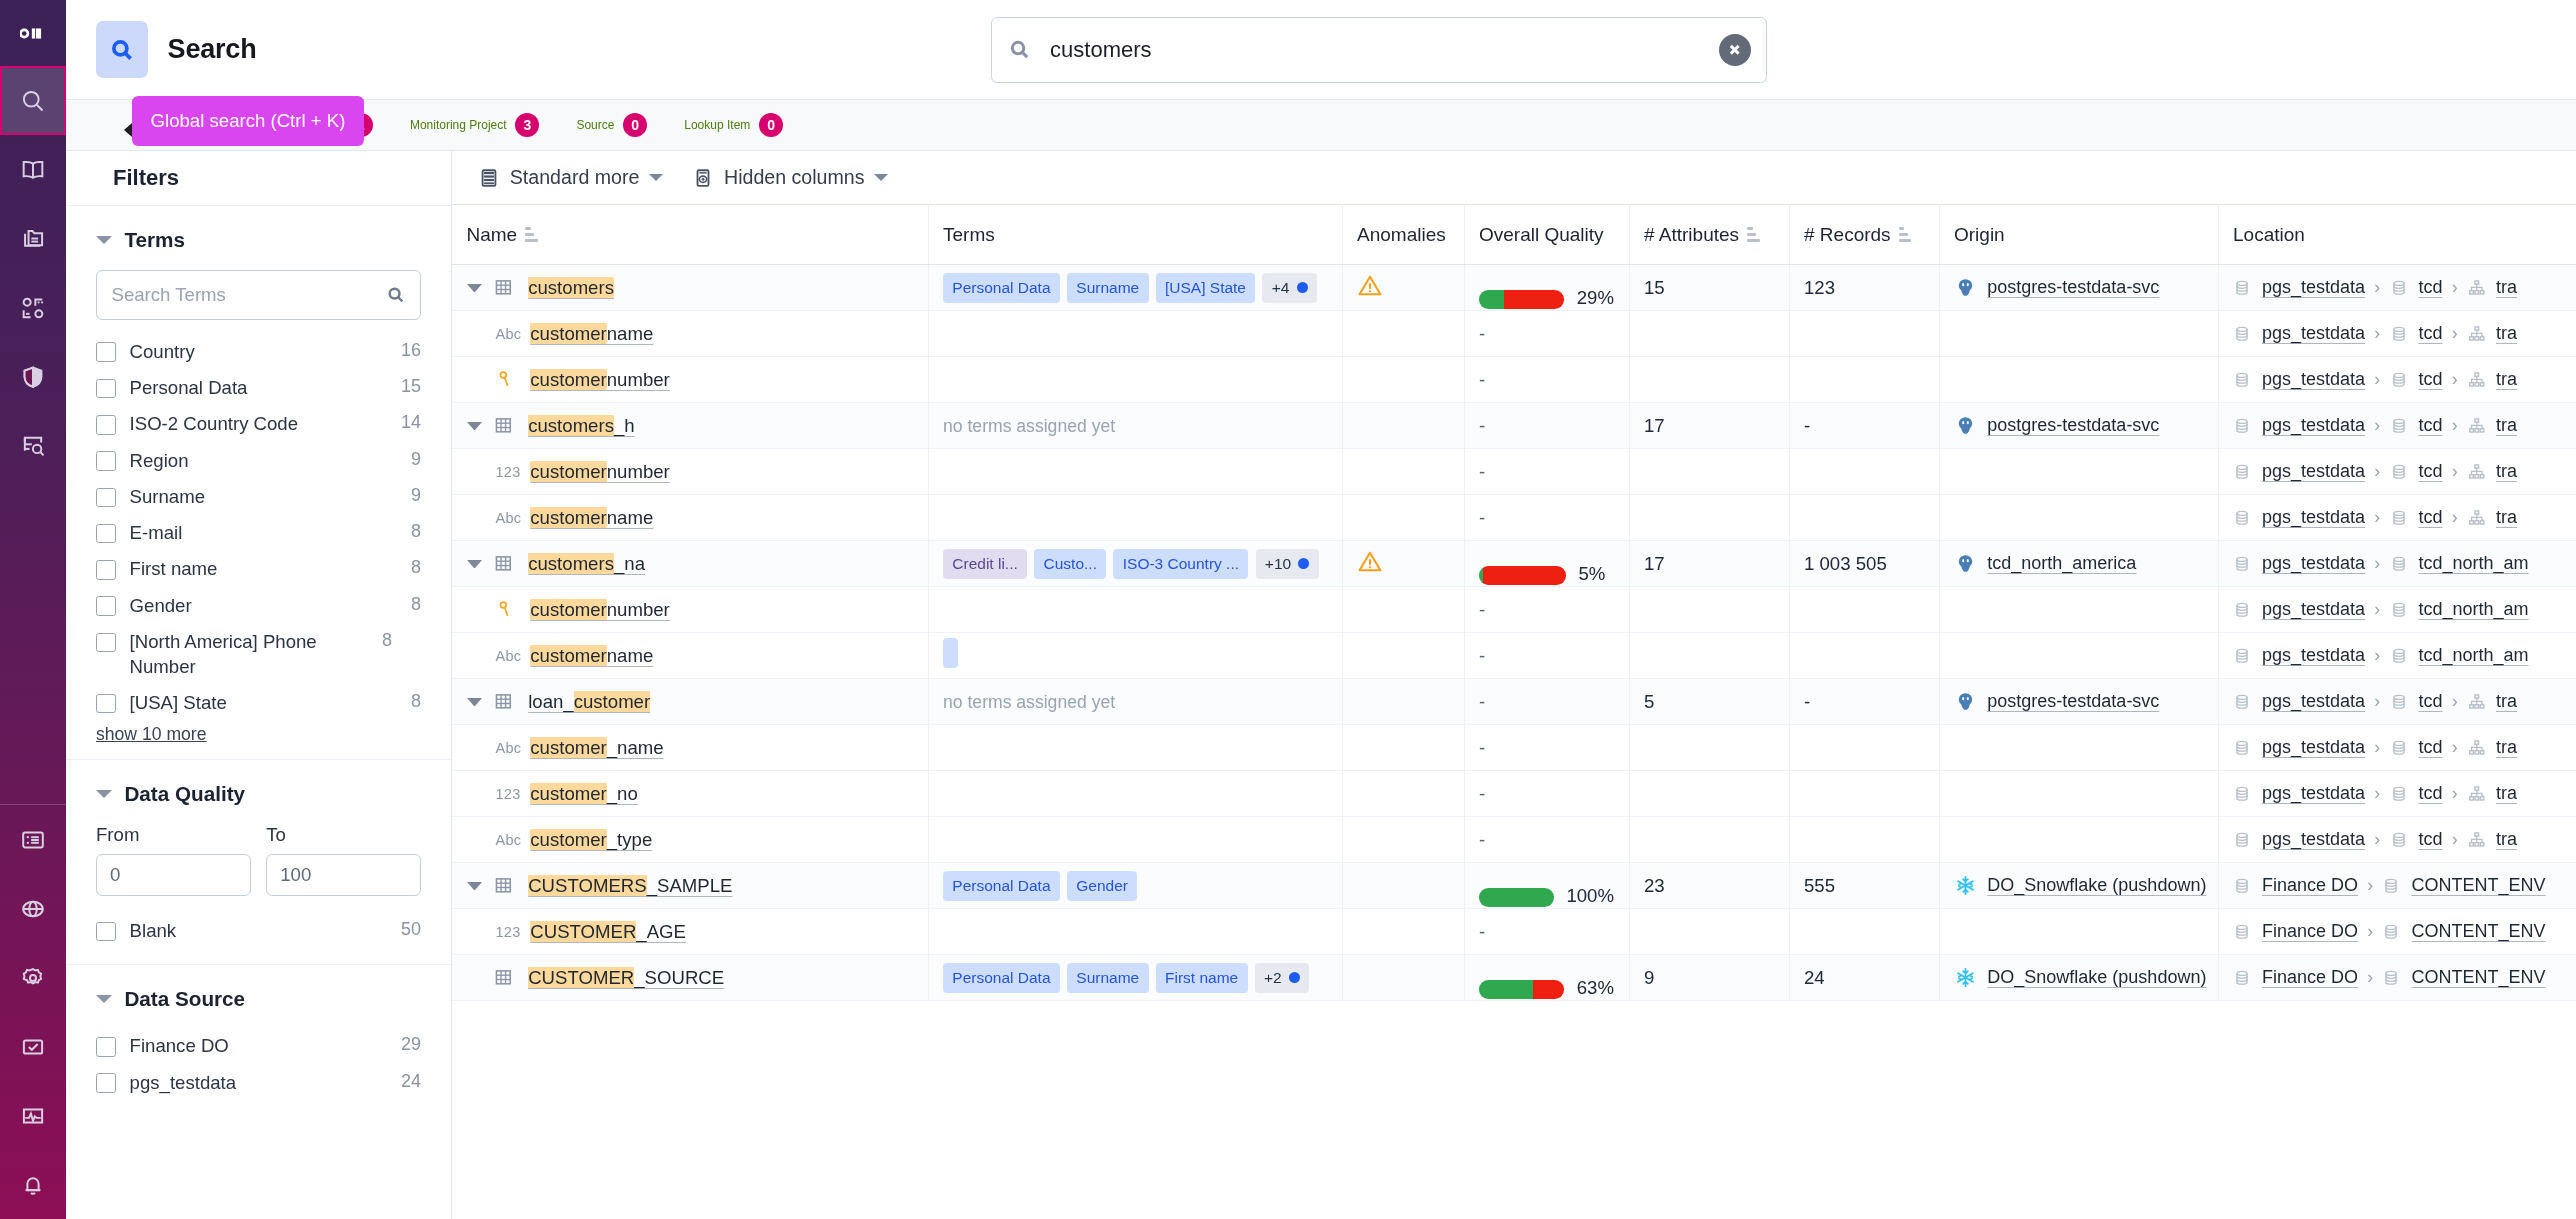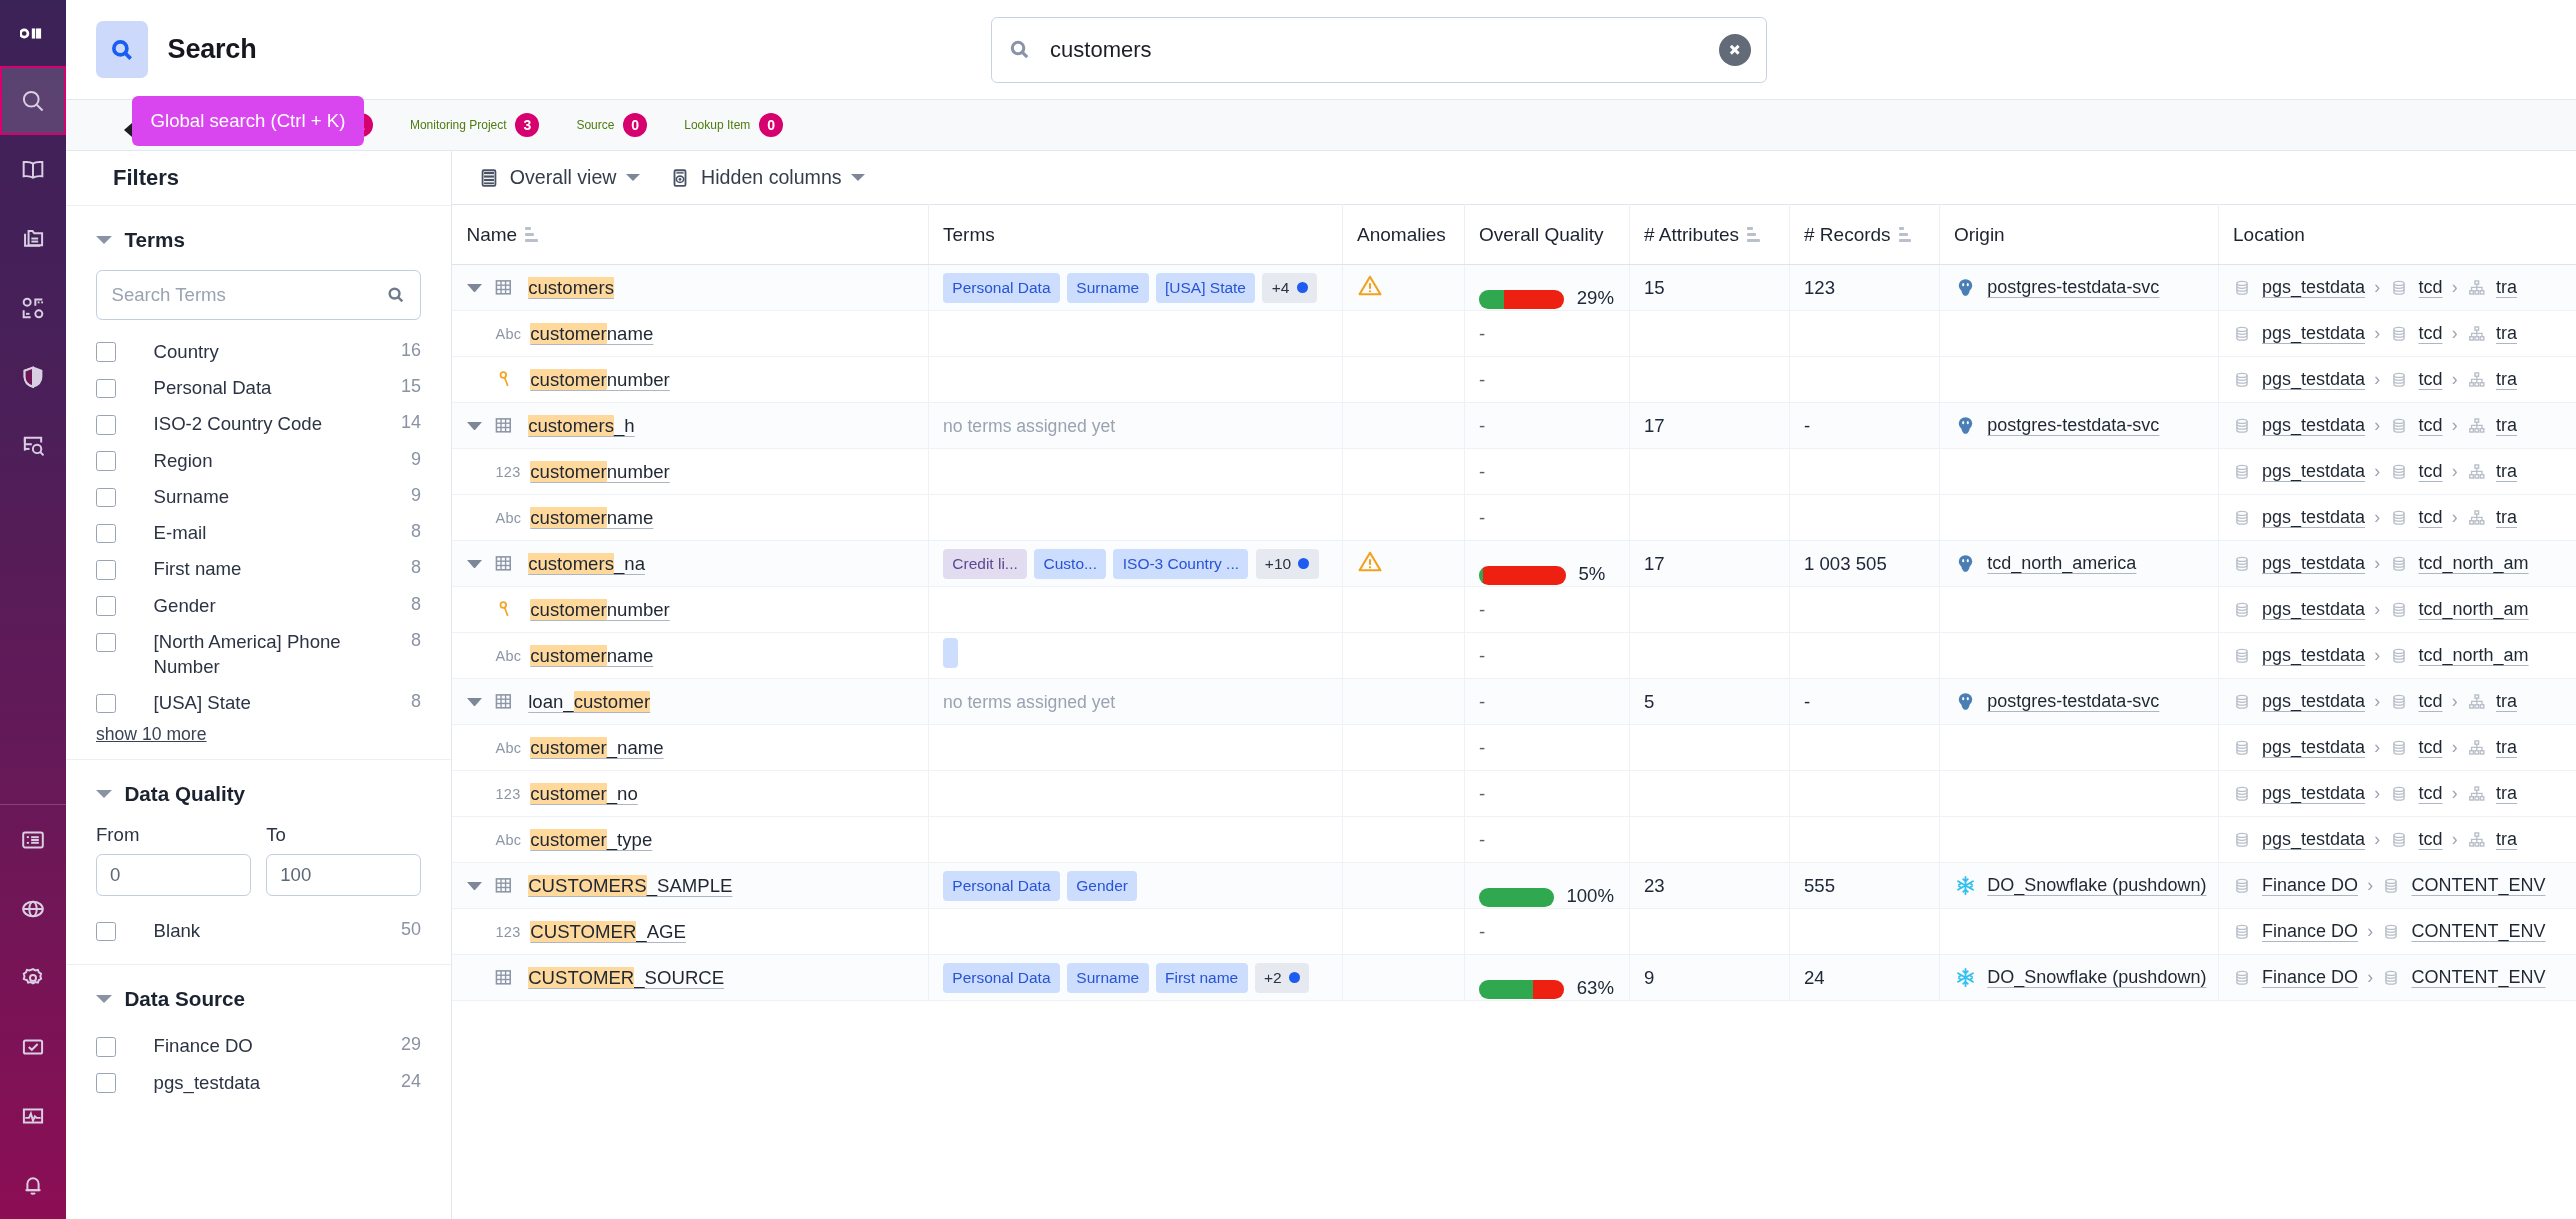--- a/index.html
+++ b/index.html
@@ -110,21 +110,21 @@
   .fgroup-title { display: flex; align-items: center; margin-bottom: 17.6px; cursor: pointer; }
   .caret { width: 0; height: 0; border-left: 8.3px solid transparent; border-right: 8.3px solid transparent;
            border-top: 8.8px solid #8a93a3; margin-right: 12.4px; }
   .fgroup-title span { font-size: 20.7px; font-weight: bold; color: #1b2230; }
   .fsearch {
     height: 50px; border: 1px solid #c2cddd; border-radius: 6.2px;
     display: flex; align-items: center; padding: 0 14.5px; margin-bottom: 14.5px;
   }
   .fsearch .ph { flex: 1 1 auto; font-size: 18.6px; color: #9aa3b2; }
   .fsearch svg { width: 19.6px; height: 19.6px; stroke: #6f7a8b; fill: none; stroke-width: 3; }
-  .frow { display: flex; align-items: flex-start; padding: 5.7px 0; cursor: pointer; gap: 24px; }
+  .frow { display: flex; align-items: flex-start; padding: 5.7px 0; cursor: pointer; }
   .cb { width: 19.6px; height: 19.6px; border: 1px solid #9aa3b2; border-radius: 2.6px;
         flex: 0 0 19.6px; margin-right: 14px; margin-top: 2.6px; background: #fff; }
   .frow .lbl { flex: 1 1 auto; font-size: 18.6px; color: #2c3444; line-height: 1.34; }
   .frow .cnt { font-size: 18px; color: #8a93a3; margin-left: 9.3px; }
   .showmore { font-size: 17.6px; color: #3a4354; text-decoration: underline; cursor: pointer; display: inline-block; margin-top: 2px; }
   .dq-row { display: flex; gap: 15.5px; margin-bottom: 17.6px; }
   .dq-col { flex: 1 1 0; }
   .dq-col label { display: block; font-size: 18.6px; color: #2c3444; margin-bottom: 7.8px; }
   .dq-inp { height: 42px; border: 1px solid #c2cddd; border-radius: 6.2px;
             display: flex; align-items: center; padding: 0 13px; font-size: 18.6px; color: #6a7policy; }
@@ -481,21 +481,21 @@
           <div class="tb-btn">
             <span class="ic">
               <svg viewBox="0 0 24 24">
                   <rect x="5" y="3.5" width="14" height="17" rx="1.4" fill="none" stroke="#4a5364" stroke-width="2"></rect>
                   <rect x="6.6" y="5.4" width="10.8" height="2.4" fill="#4a5364"></rect>
                   <rect x="6.6" y="9.2" width="10.8" height="2.4" fill="#4a5364"></rect>
                   <rect x="6.6" y="13" width="10.8" height="2.4" fill="#4a5364"></rect>
                   <rect x="6.6" y="16.8" width="10.8" height="2" fill="#4a5364"></rect>
                 </svg>
             </span>
-            <span class="t">Overall view</span>
+            <span class="t">Standard more</span>
             <span class="tb-caret"></span>
           </div>
           <div class="tb-btn">
             <span class="ic">
               <svg viewBox="0 0 24 24">
                   <rect x="6" y="3.5" width="12" height="17" rx="1.4" fill="none" stroke="#4a5364" stroke-width="2"></rect>
                   <line x1="8" y1="6.4" x2="16" y2="6.4" stroke="#4a5364" stroke-width="1.6"></line>
                   <ellipse cx="12" cy="13.4" rx="4" ry="3.4" fill="none" stroke="#4a5364" stroke-width="1.8"></ellipse>
                   <circle cx="12" cy="13.4" r="1.5" fill="#4a5364"></circle>
                 </svg>

